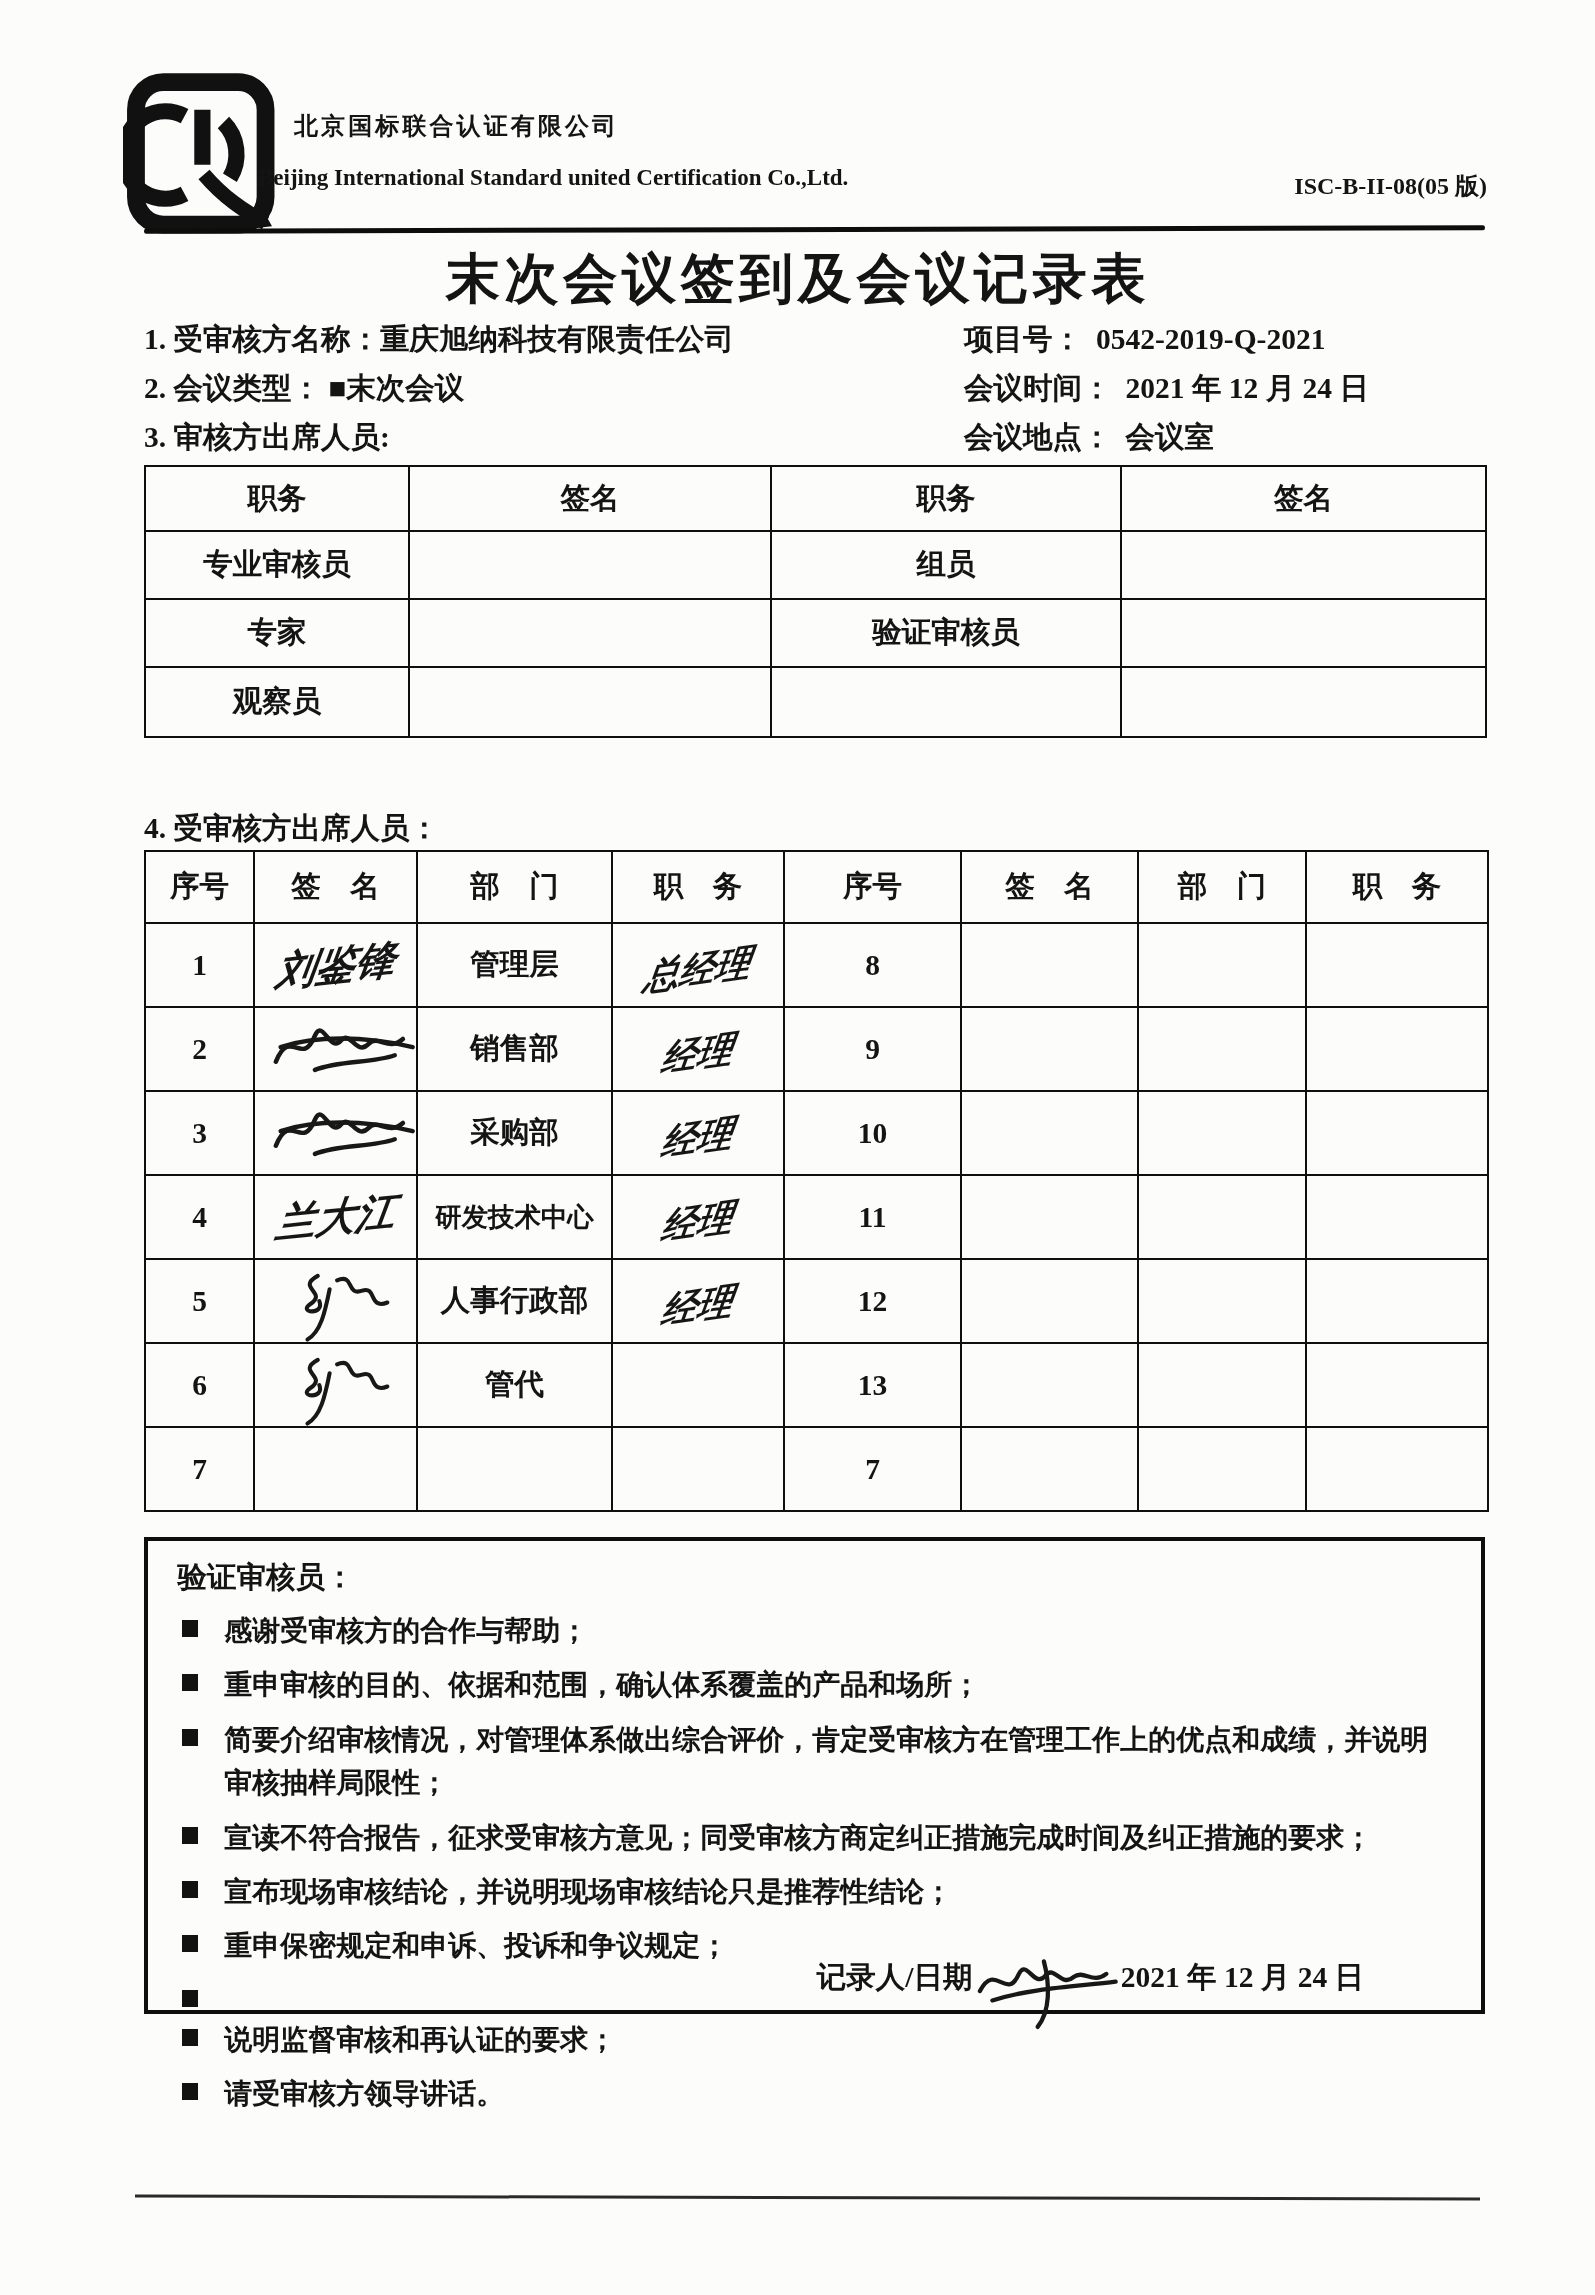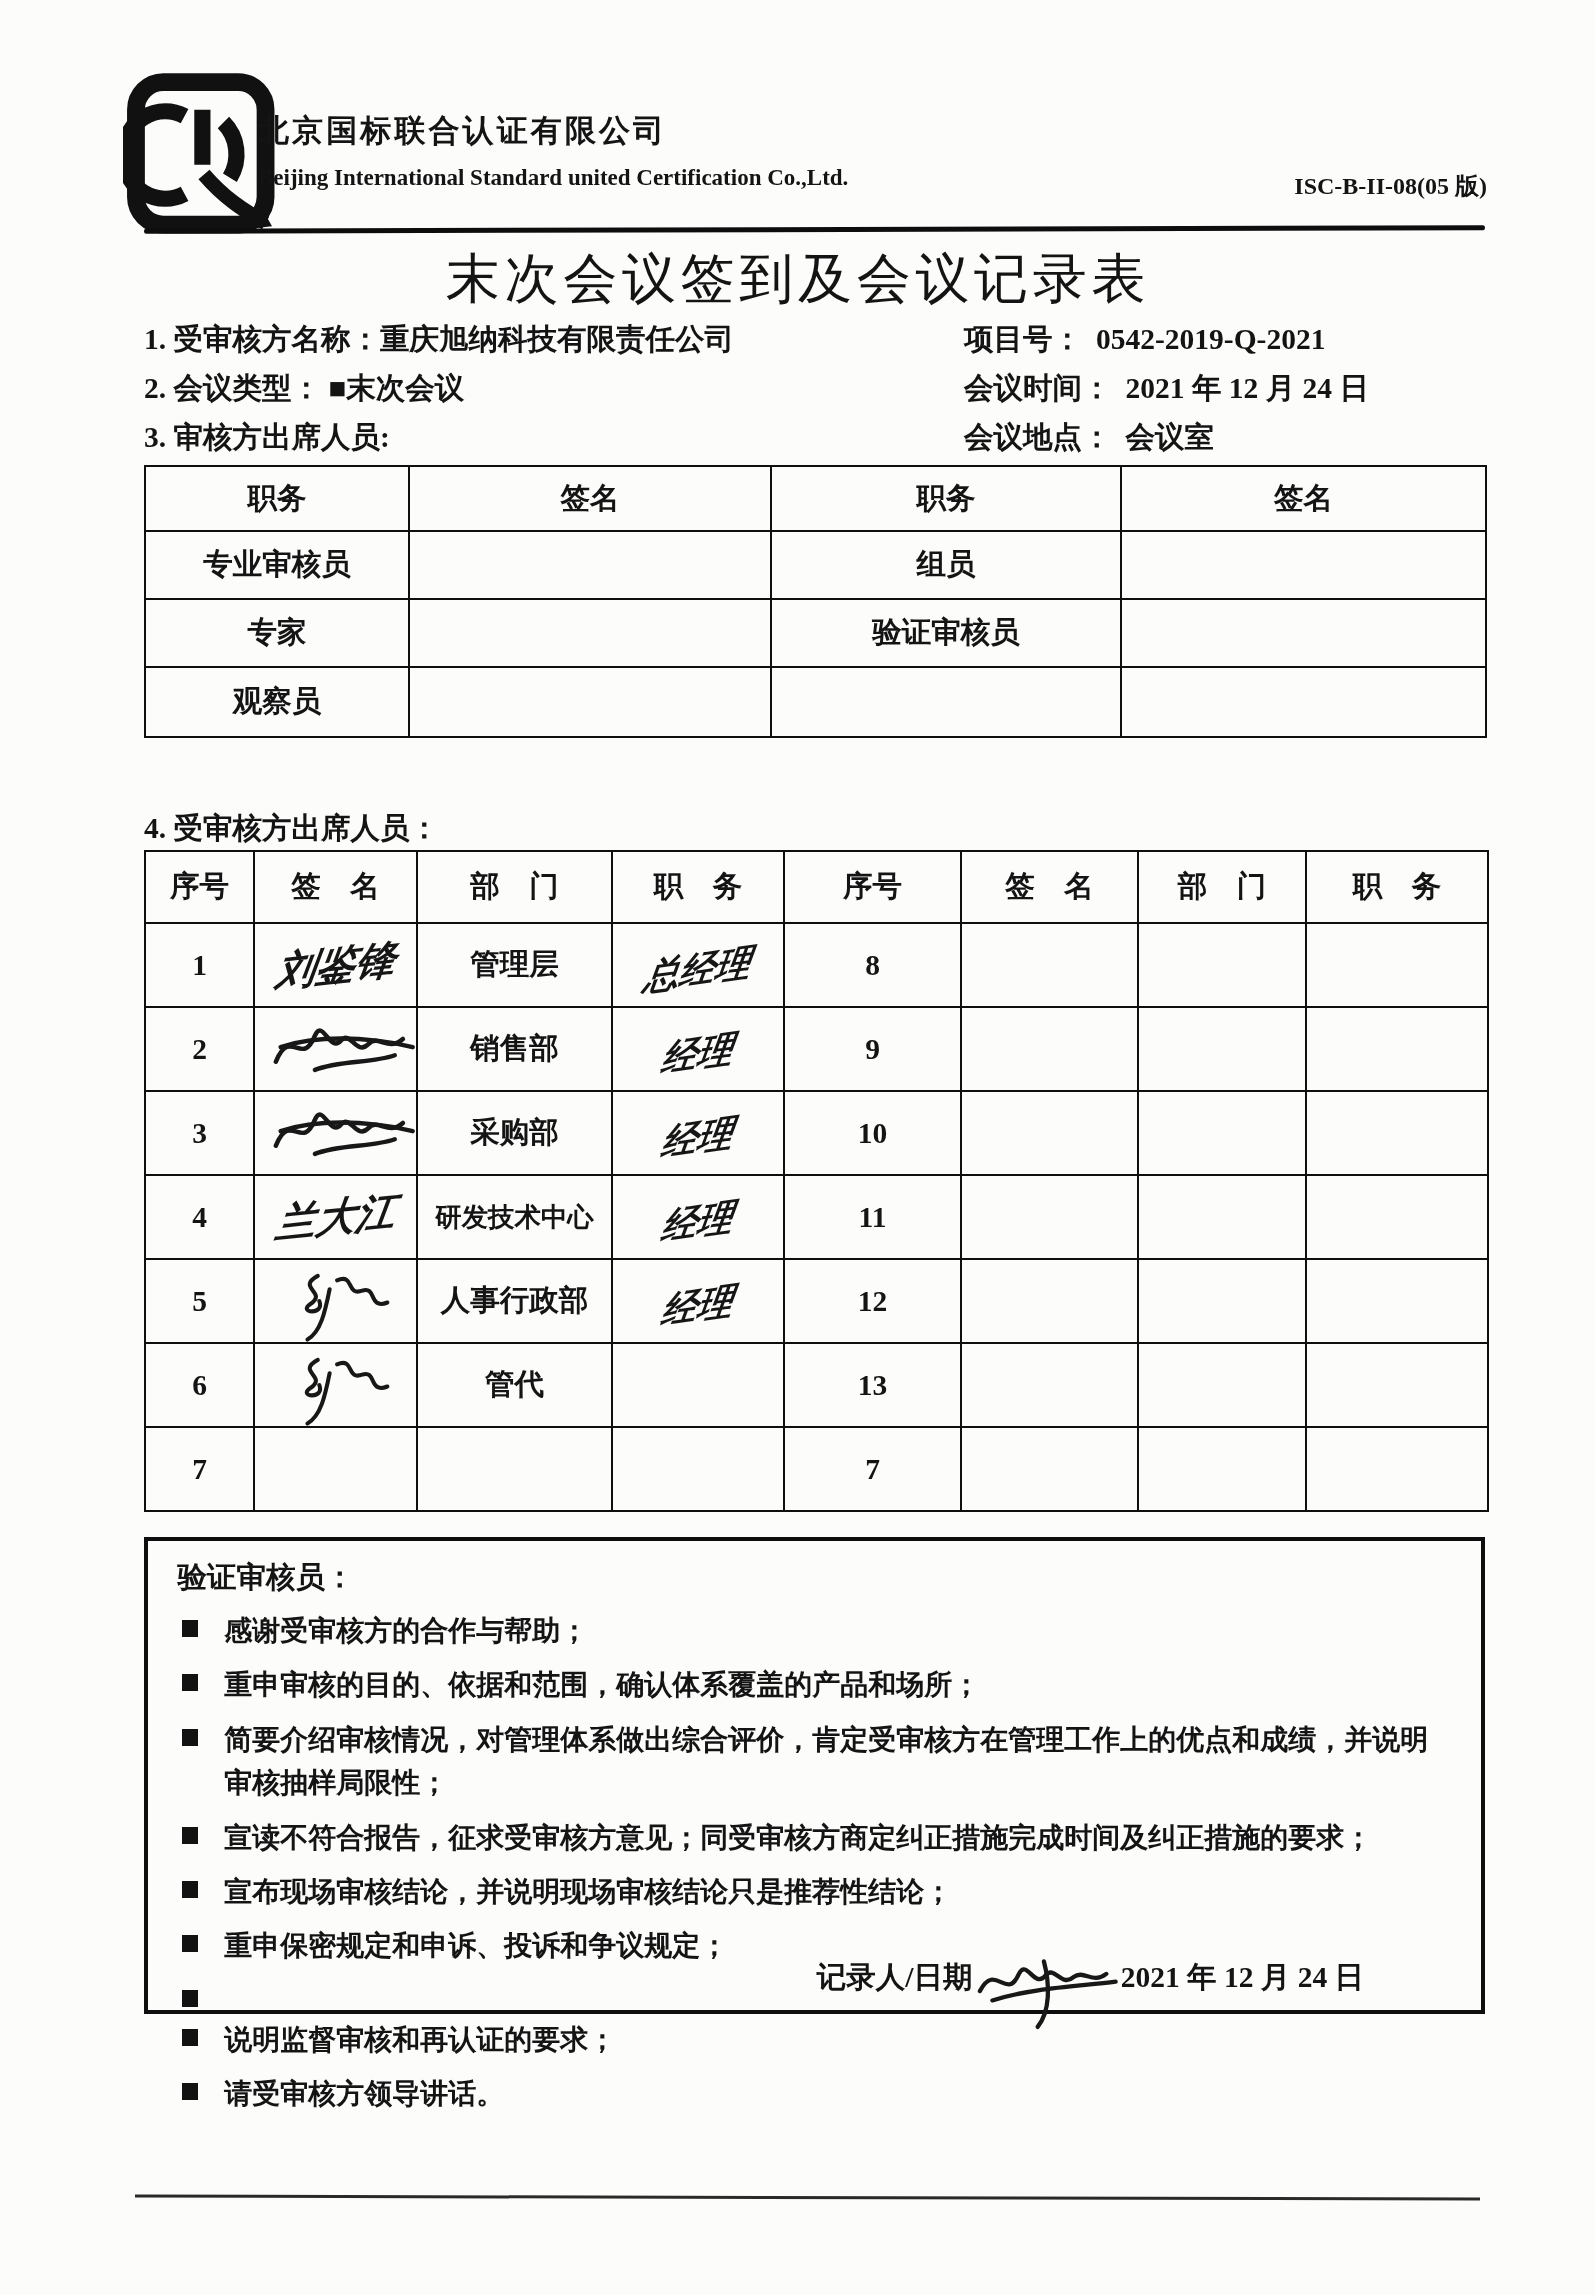--- a/index.html
+++ b/index.html
@@ -6,26 +6,26 @@
   .page{
     position:relative;
     width:1596px;height:2295px;
     background:#fcfcfb;
     font-family:"Liberation Serif","DejaVu Serif",serif;
     color:#141414;
     overflow:hidden;
   }
   
   .logo-box{position:absolute;left:123px;top:72px;width:162px;height:166px;}
-  .company-cn{position:absolute;left:258px;top:110px;font-size:31px;font-weight:700;letter-spacing:3.1px;}
+  .company-cn{position:absolute;left:258px;top:110px;font-size:24px;font-weight:700;letter-spacing:3.1px;padding-left:36px;}
   .company-en{position:absolute;left:258px;top:165px;font-size:23px;font-weight:600;}
   .doc-code{position:absolute;right:109px;top:170px;font-size:24px;font-weight:700;}
   .header-rule{position:absolute;left:144px;top:227px;width:1341px;height:4.7px;background:#0d0d0d;border-radius:2.3px;transform:rotate(-0.15deg);}
   
-  .form-title{position:absolute;left:0;top:243px;width:100%;text-align:center;font-size:54px;font-weight:400;letter-spacing:4.7px;}
+  .form-title{position:absolute;left:0;top:243px;width:100%;text-align:center;font-size:54px;font-weight:700;letter-spacing:4.7px;}
   .info-line{position:absolute;left:144px;width:1369px;font-size:29.5px;font-weight:700;white-space:nowrap;}
   .info-left{display:inline-block;}
   .info-right{position:absolute;left:820px;top:0;}
   .info-right .lbl{margin-right:14px;}
   .r1{top:320px;} .r2{top:369px;} .r3{top:418px;}
   .sec4{position:absolute;left:144px;top:809px;font-size:29.5px;font-weight:700;}
   
   table.t{position:absolute;border-collapse:collapse;table-layout:fixed;}
   table.t td,table.t th{
     border:2.3px solid #0f0f0f;

